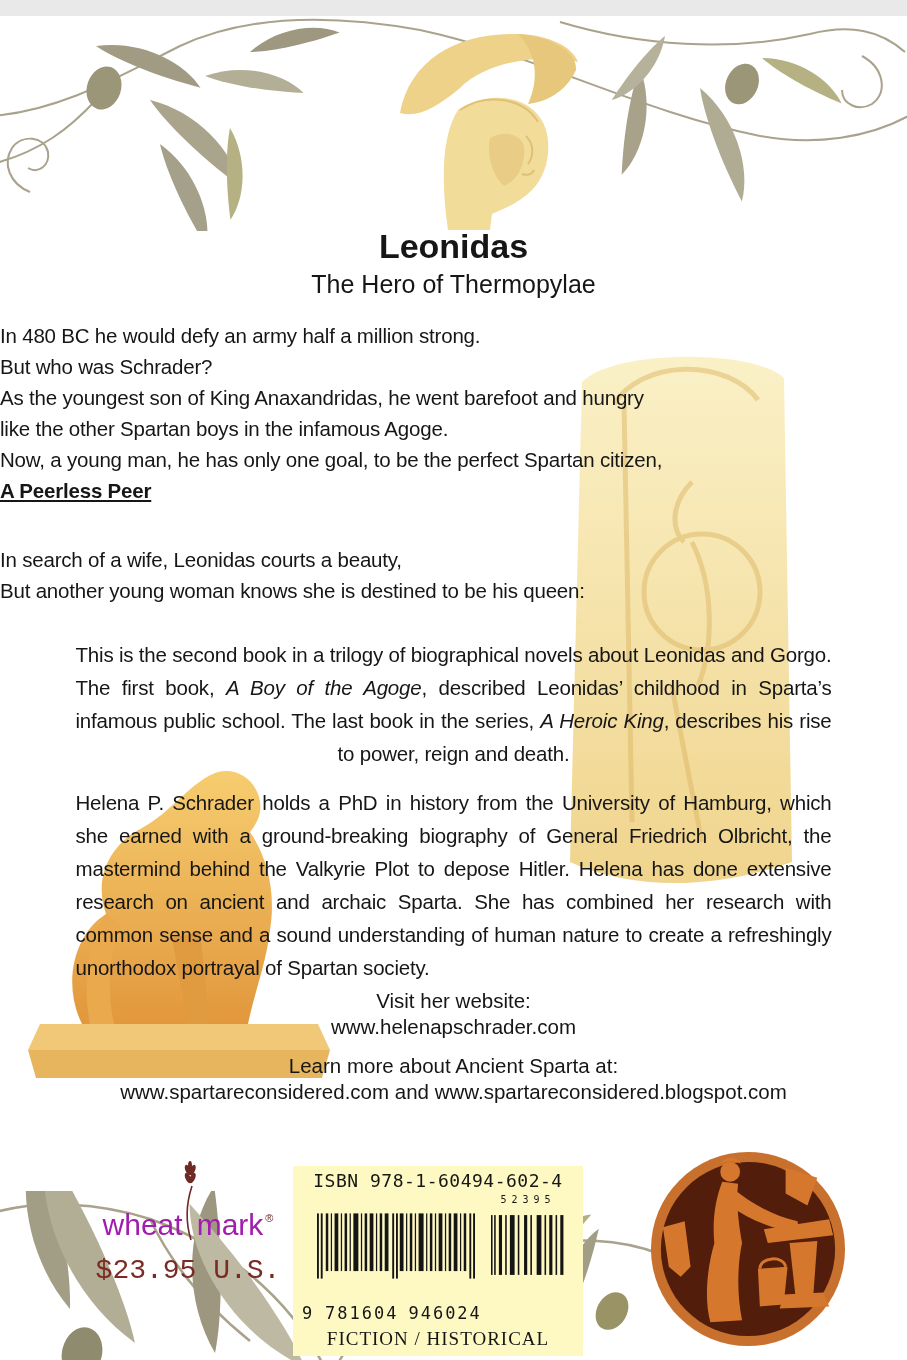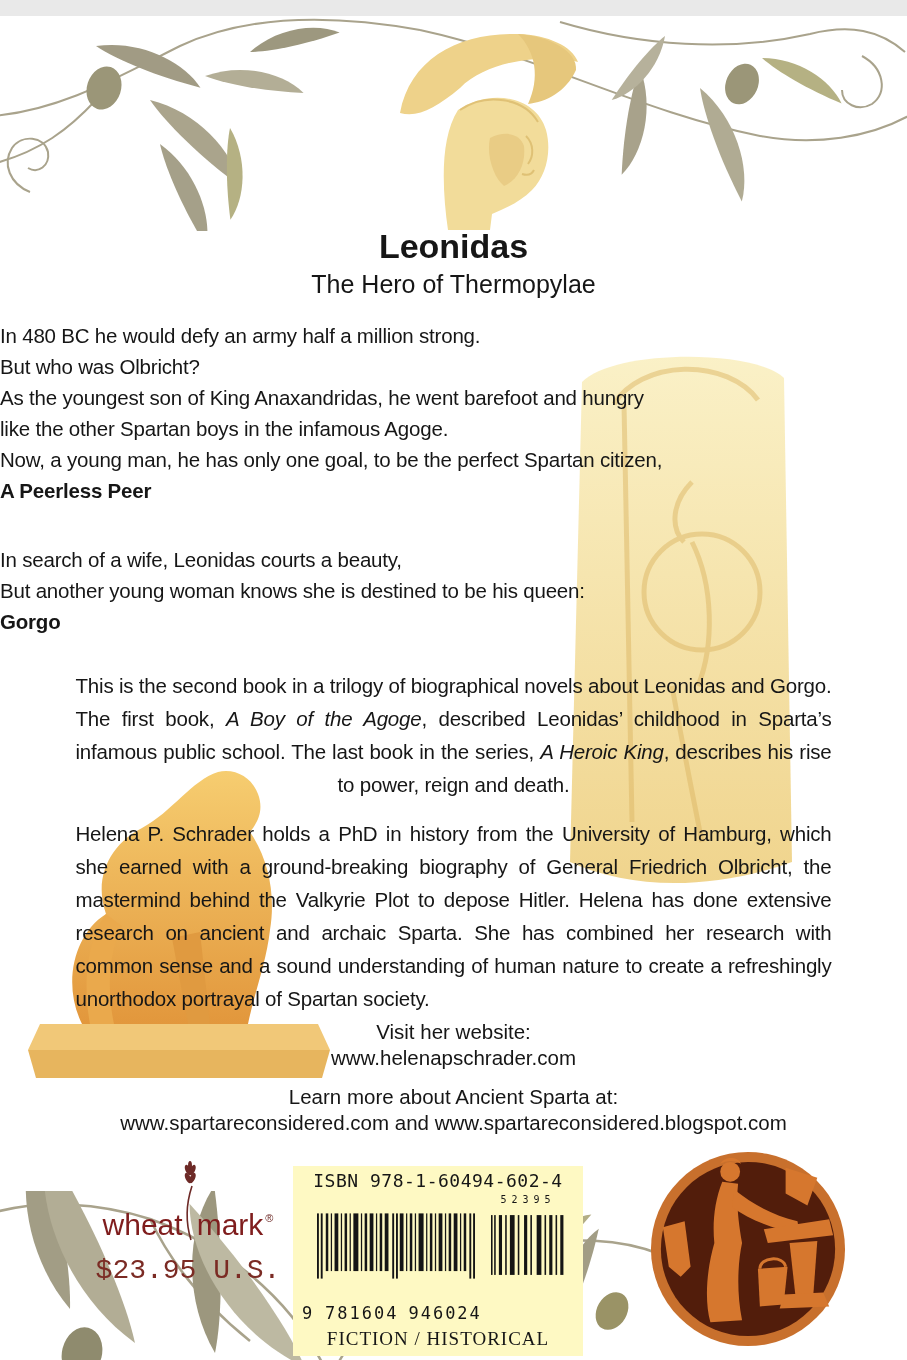--- a/index.html
+++ b/index.html
@@ -7,36 +7,36 @@
         font-family:"Liberation Sans",sans-serif;color:#161616;margin:16px auto;}
   .decor{position:absolute;pointer-events:none;z-index:0;}
   .decor svg{display:block;}
   .content{position:relative;z-index:2;}
 
   h1.title{margin:212px 0 0;text-align:center;font-size:34px;line-height:37px;font-weight:bold;}
   h2.subtitle{margin:5px 0 0;text-align:center;font-size:25px;line-height:28px;font-weight:normal;}
 
   .blurb{margin-top:22px;text-align:left;font-size:20.5px;line-height:31px;letter-spacing:-0.2px;}
   .blurb .line{white-space:nowrap;}
-  .blurb .em{font-weight:bold;}
+  .blurb .em{font-weight:bold;text-decoration:underline;}
   .blurb.second{margin-top:38px;}
 
   .synopsis{width:756px;margin:32px auto 0;font-size:20.5px;line-height:33px;
             text-align:justify;text-align-last:center;letter-spacing:-0.2px;}
   .bio{width:756px;margin:16px auto 0;font-size:20.5px;line-height:33px;
        text-align:justify;letter-spacing:-0.2px;}
 
   .links{text-align:center;font-size:20.5px;line-height:26px;margin-top:4px;}
   .links .group2{margin-top:13px;}
 
   
   .publisher{position:absolute;left:84px;top:1156px;width:208px;text-align:center;
              color:#6d2a27;z-index:3;}
   .logo{display:flex;align-items:flex-end;justify-content:center;margin-top:24px;gap:2px;}
-  .logo .word{font-size:30px;line-height:30px;color:#7f1d1d;}
+  .logo .word{font-size:30px;line-height:30px;color:#a21caf;}
   .logo svg{overflow:visible;color:#6d2a27;}
   .logo .reg{font-size:11px;transform:translateY(-16px);}
   .price{margin-top:15px;font-family:Liberation Mono, monospace;font-size:28px;color:#7b2b24;}
 
   .barcode-box{position:absolute;left:293px;top:1150px;width:290px;background:#fef9c3;z-index:3;
                padding:4px 0 6px;text-align:center;}
   .isbn{font-family:"DejaVu Sans Mono",monospace;font-size:18px;letter-spacing:0.5px;white-space:nowrap;}
   .bars-row{display:flex;justify-content:flex-start;align-items:flex-start;padding-left:24px;margin-top:3px;}
   .main-wrap{position:relative;width:158px;}
   .main-digits{position:relative;width:158px;display:flex;margin-top:1px;
@@ -151,31 +151,30 @@
       <ellipse cx="612" cy="120" rx="15" ry="20" fill="#9a9366" transform="rotate(30 612 120)"></ellipse>
     </svg>
   </div>
 
   <div class="content">
     <h1 class="title">Leonidas</h1>
     <h2 class="subtitle">The Hero of Thermopylae</h2>
 
     <section class="blurb">
       <div class="line">In 480 BC he would defy an army half a million strong.</div>
-      <div class="line">But who was Olbricht?</div>
+      <div class="line">But who was Schrader?</div>
       <div class="line">As the youngest son of King Anaxandridas, he went barefoot and hungry</div>
       <div class="line">like the other Spartan boys in the infamous Agoge.</div>
       <div class="line">Now, a young man, he has only one goal, to be the perfect Spartan citizen,</div>
       <div class="line em">A Peerless Peer</div>
     </section>
 
     <section class="blurb second">
       <div class="line">In search of a wife, Leonidas courts a beauty,</div>
       <div class="line">But another young woman knows she is destined to be his queen:</div>
-      <div class="line em">Gorgo</div>
     </section>
 
     <p class="synopsis"><span>This is the second book in a trilogy of biographical novels about Leonidas and Gorgo. The first book, </span><i>A Boy of the Agoge</i><span>, described Leonidas’ childhood in Sparta’s infamous public school. The last book in the series, </span><i>A Heroic King</i><span>, describes his rise to power, reign and death.</span></p>
 
     <p class="bio">Helena P. Schrader holds a PhD in history from the University of Hamburg, which she earned with a ground-breaking biography of General Friedrich Olbricht, the mastermind behind the Valkyrie Plot to depose Hitler. Helena has done extensive research on ancient and archaic Sparta. She has combined her research with common sense and a sound understanding of human nature to create a refreshingly unorthodox portrayal of Spartan society.</p>
 
     <div class="links">
       <div>Visit her website:</div>
       <div>www.helenapschrader.com</div>
       <div class="group2">Learn more about Ancient Sparta at:</div>

